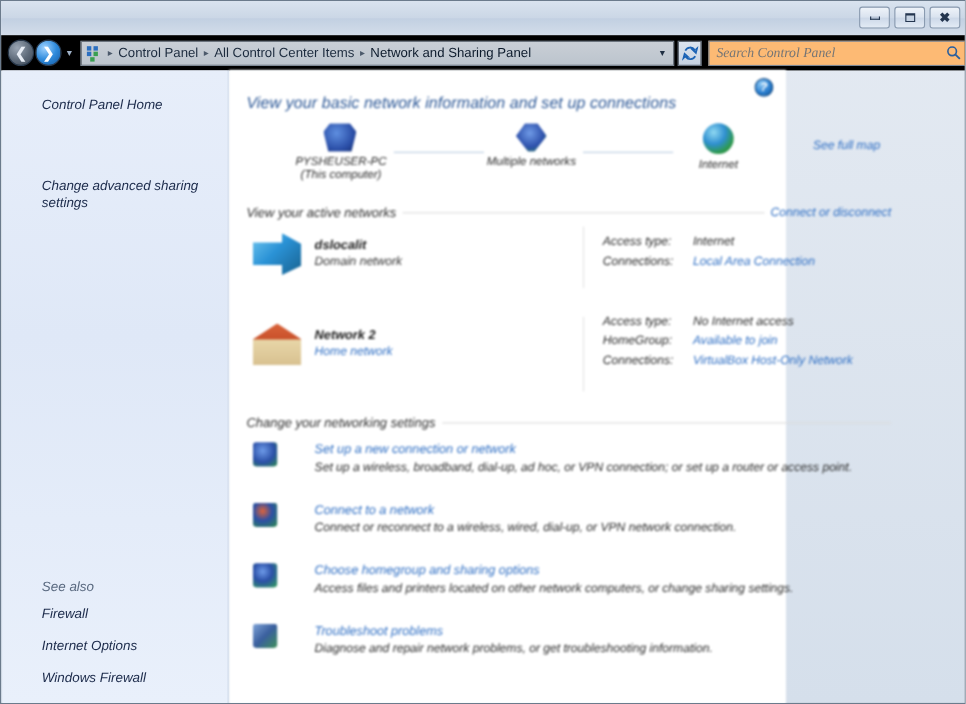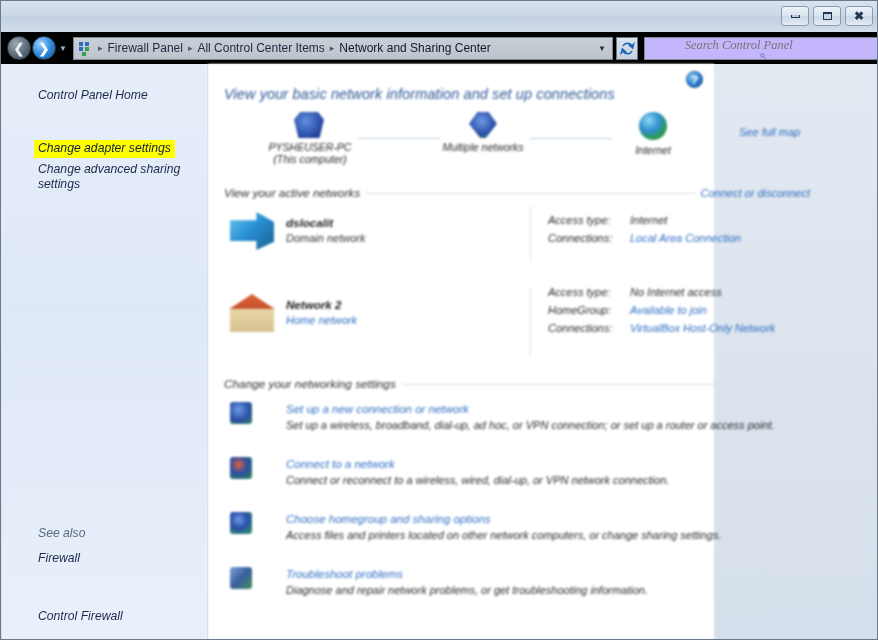--- a/index.html
+++ b/index.html
@@ -90,25 +90,24 @@
 
   #refreshbtn {
     width: 23px; height: 23px; margin-left: 3px;
     border: 1px solid #6c7682;
     background: linear-gradient(to bottom, #dbe4ef 0%, #c6d2e1 100%);
     display: flex; align-items: center; justify-content: center;
   }
   #searchbox {
     margin-left: 6px;
     width: 243px; height: 23px;
-    background: #c4b5fd;
+    background: #fdba74;
     border: 1px solid #7d8894;
     display: flex; align-items: center;
     padding: 0 4px 0 6px;
-    flex-direction: column;
   }
   #searchinput {
     flex: 1; border: none; background: transparent; outline: none;
     font-family: "Liberation Serif", serif;
     font-style: italic; font-size: 12.5px; color: #4f5a66;
   }
 
   
   #body {
     position: absolute; left: 1px; top: 63px;
@@ -244,25 +243,25 @@
     <div id="addressbar">
       <div id="cp-icon">
         <span class="cp-sq" style="left:2px;  top:2px;"></span>
         <span class="cp-sq" style="left:8px;  top:2px;"></span>
         <span class="cp-sq" style="left:2px;  top:7px;"></span>
         <span class="cp-sq g" style="left:8px; top:7px;"></span>
         <span class="cp-sq g" style="left:5px; top:12px;"></span>
       </div>
       <div class="breadcrumb">
         <span class="sep">▸</span>
-        <span class="crumb">Firewall Panel</span>
+        <span class="crumb">Control Panel</span>
         <span class="sep">▸</span>
         <span class="crumb">All Control Center Items</span>
         <span class="sep">▸</span>
-        <span class="crumb last">Network and Sharing Center</span>
+        <span class="crumb last">Network and Sharing Panel</span>
       </div>
       <span class="addrarrow">▼</span>
     </div>
 
     <div id="refreshbtn">
       <svg width="15" height="15" viewBox="0 0 15 15">
         <path d="M3 5 A5 5 0 0 1 11.5 4.2 L9.6 4.2 L12.6 7 L13.6 3.2 L12.6 4.2" fill="none" stroke="#1b63b5" stroke-width="1.6"></path>
         <path d="M12 10 A5 5 0 0 1 3.5 10.8 L5.4 10.8 L2.4 8 L1.4 11.8 L2.4 10.8" fill="none" stroke="#1b63b5" stroke-width="1.6"></path>
       </svg>
     </div>
@@ -273,26 +272,26 @@
         <circle cx="5.6" cy="5.6" r="3.9" fill="none" stroke="#2a5f9e" stroke-width="1.5"></circle>
         <line x1="8.6" y1="8.6" x2="12.6" y2="12.6" stroke="#2a5f9e" stroke-width="1.7"></line>
       </svg>
     </div>
   </div>
 
   <div id="body">
 
     <div id="sidebar">
       <div class="side-link" id="side-home">Control Panel Home</div>
-      <div id="side-adapter">Change adapter settings</div>
       <div class="side-link" id="side-advanced">Change advanced sharing settings</div>
 
       <div id="seealso">See also</div>
       <div class="side-link" id="side-homegroup">Firewall</div>
-      <div class="side-link" id="side-firewall">Control Firewall</div>
+      <div class="side-link" id="side-inetopt">Internet Options</div>
+      <div class="side-link" id="side-firewall">Windows Firewall</div>
     </div>
 
     <div id="content">
 
       <div id="helpbtn">?</div>
 
       <div id="page-heading">View your basic network information and set up connections</div>
 
       <div id="netmap">
         <div class="mapnode" style="left:42px; top:0;">

